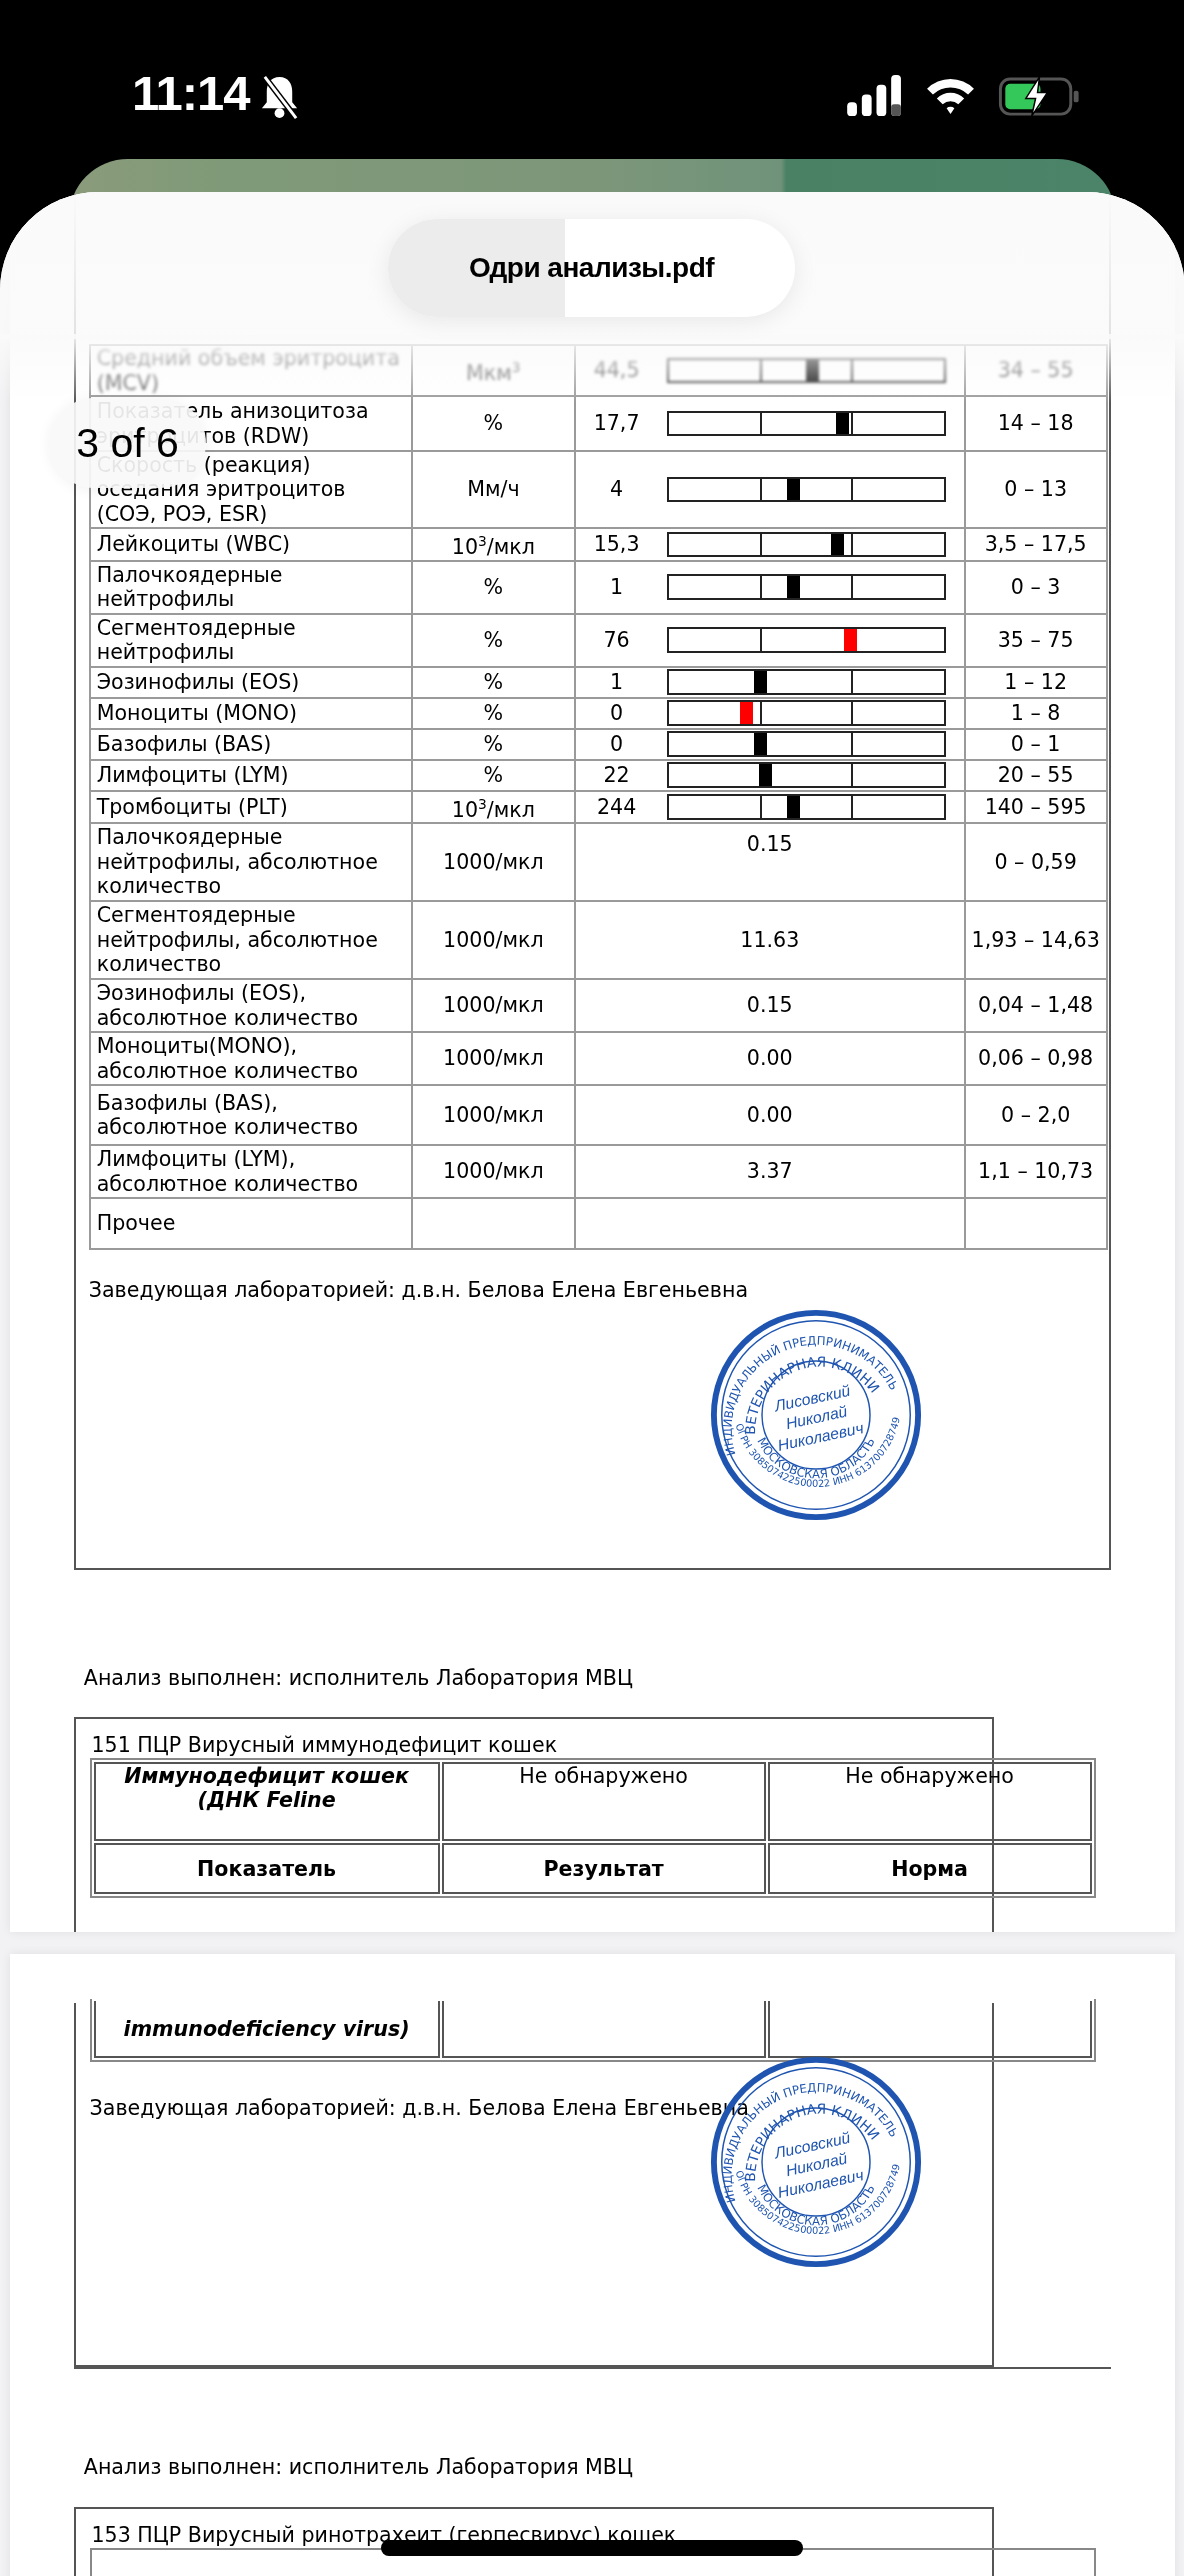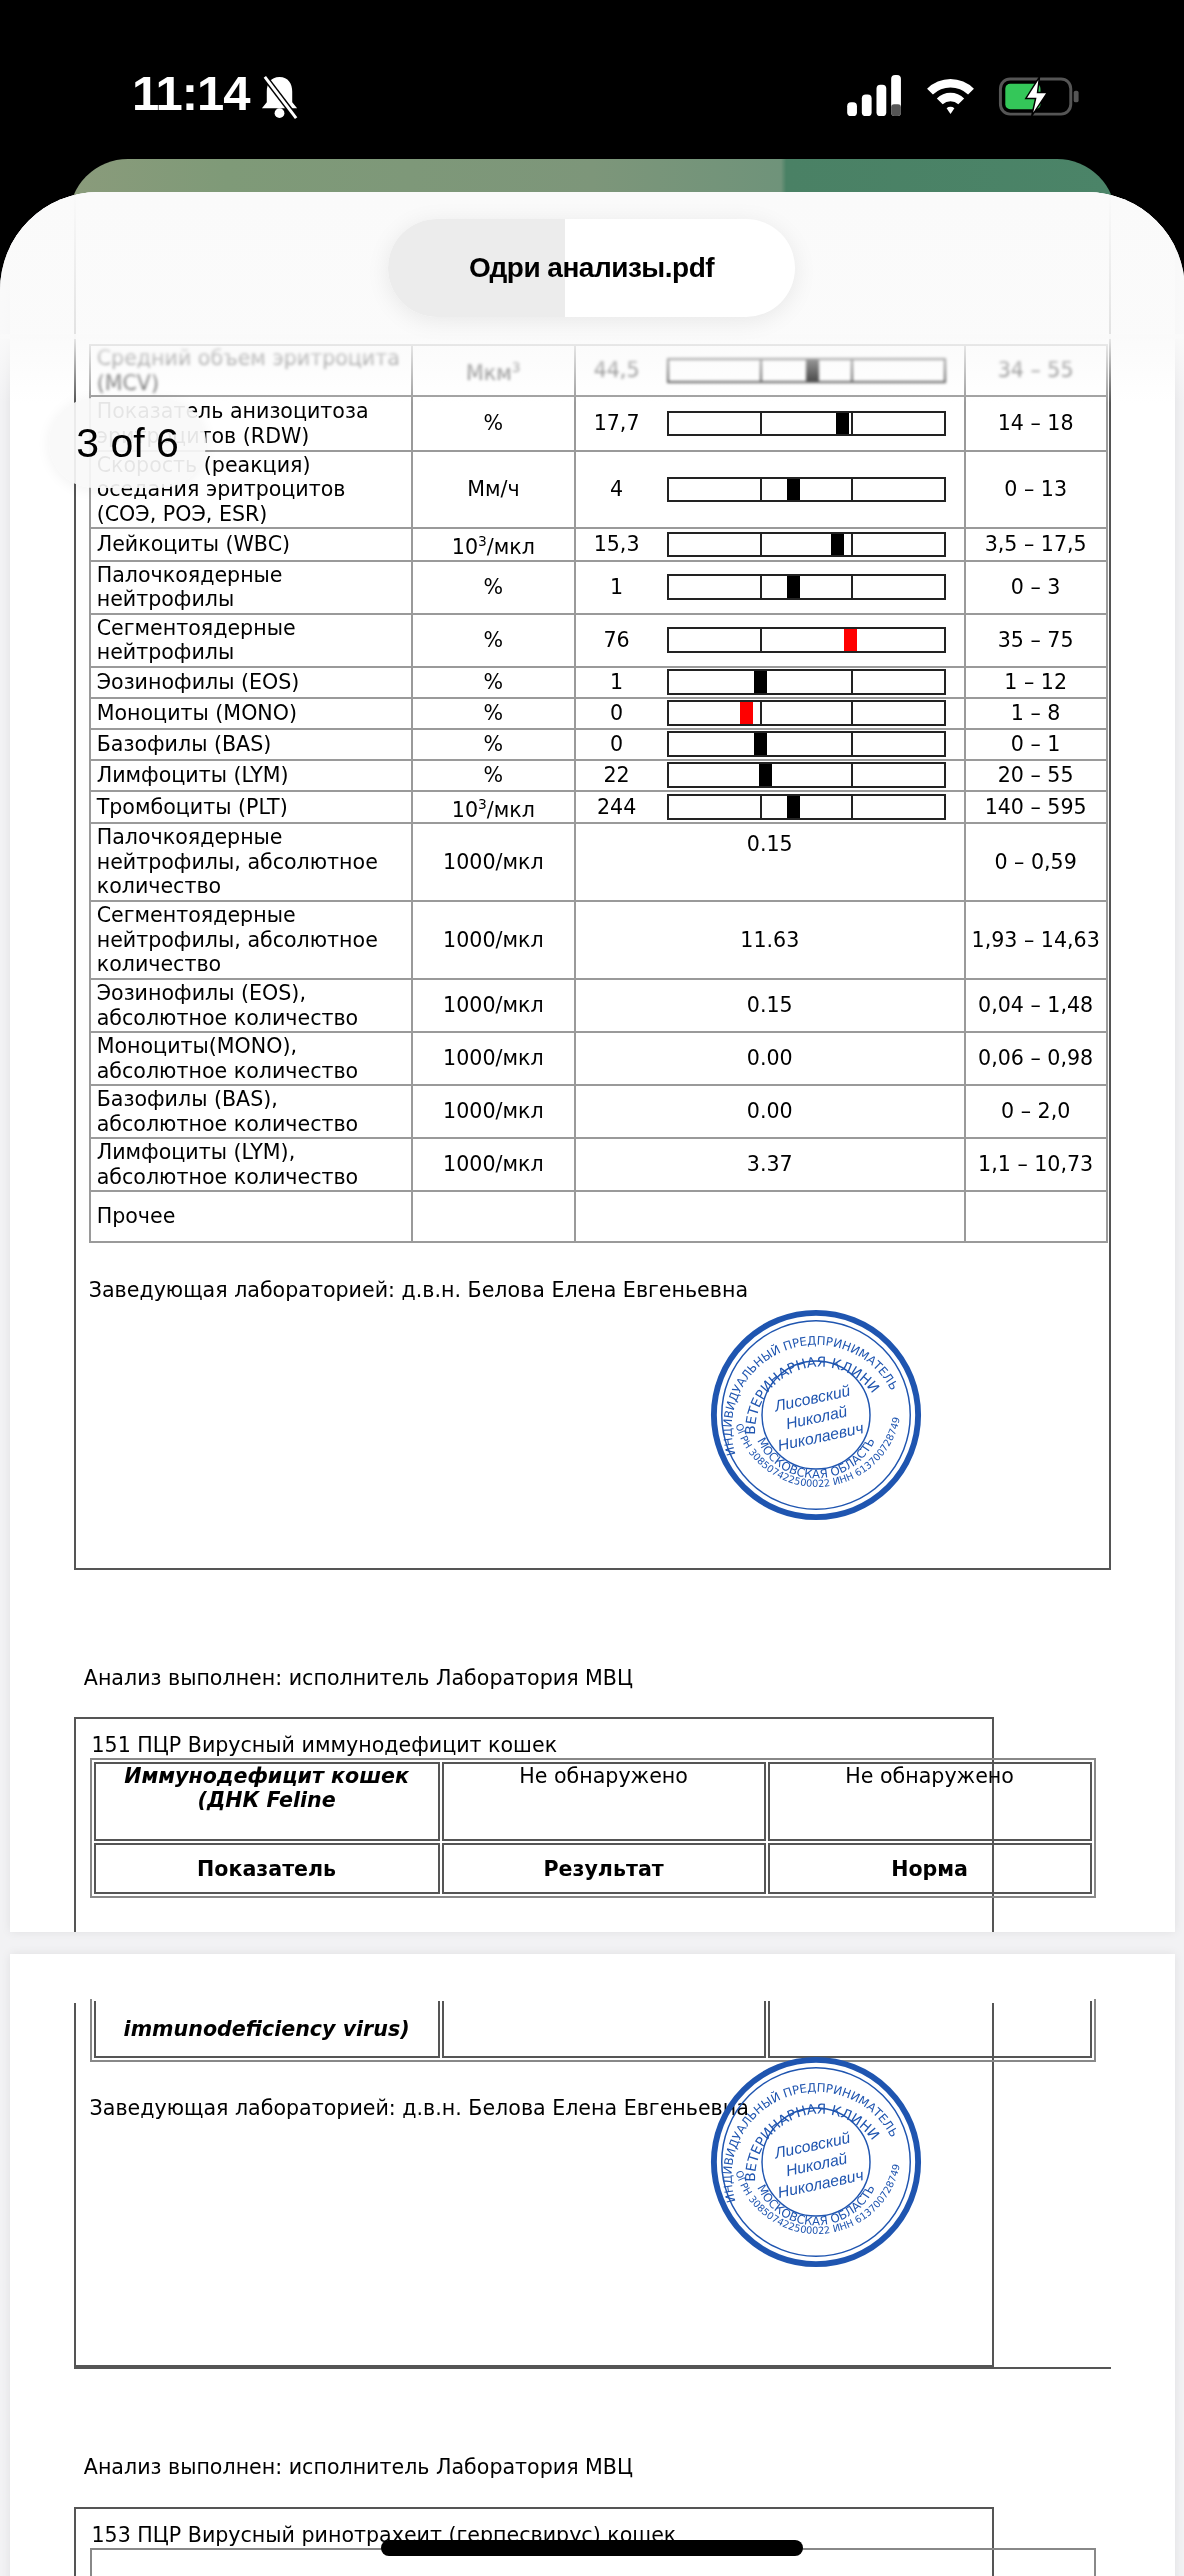--- a/index.html
+++ b/index.html
@@ -293,21 +293,21 @@
             <td class="c-unit">1000/мкл</td>
             <td class="c-val abs-val">0.15</td>
             <td class="c-norm">0,04 – 1,48</td>
           </tr>
           <tr style="height: 53px;">
             <td class="c-name">Моноциты(MONO), абсолютное количество</td>
             <td class="c-unit">1000/мкл</td>
             <td class="c-val abs-val">0.00</td>
             <td class="c-norm">0,06 – 0,98</td>
           </tr>
-          <tr style="height: 53px;">
+          <tr style="height: 60px;">
             <td class="c-name">Базофилы (BAS), абсолютное количество</td>
             <td class="c-unit">1000/мкл</td>
             <td class="c-val abs-val">0.00</td>
             <td class="c-norm">0 – 2,0</td>
           </tr>
           <tr style="height: 53px;">
             <td class="c-name">Лимфоциты (LYM), абсолютное количество</td>
             <td class="c-unit">1000/мкл</td>
             <td class="c-val abs-val">3.37</td>
             <td class="c-norm">1,1 – 10,73</td>

